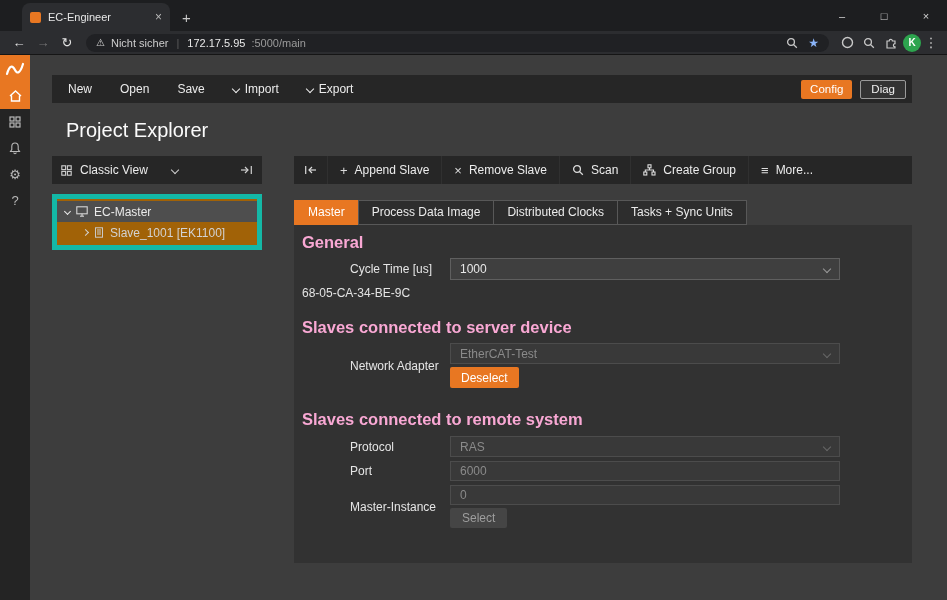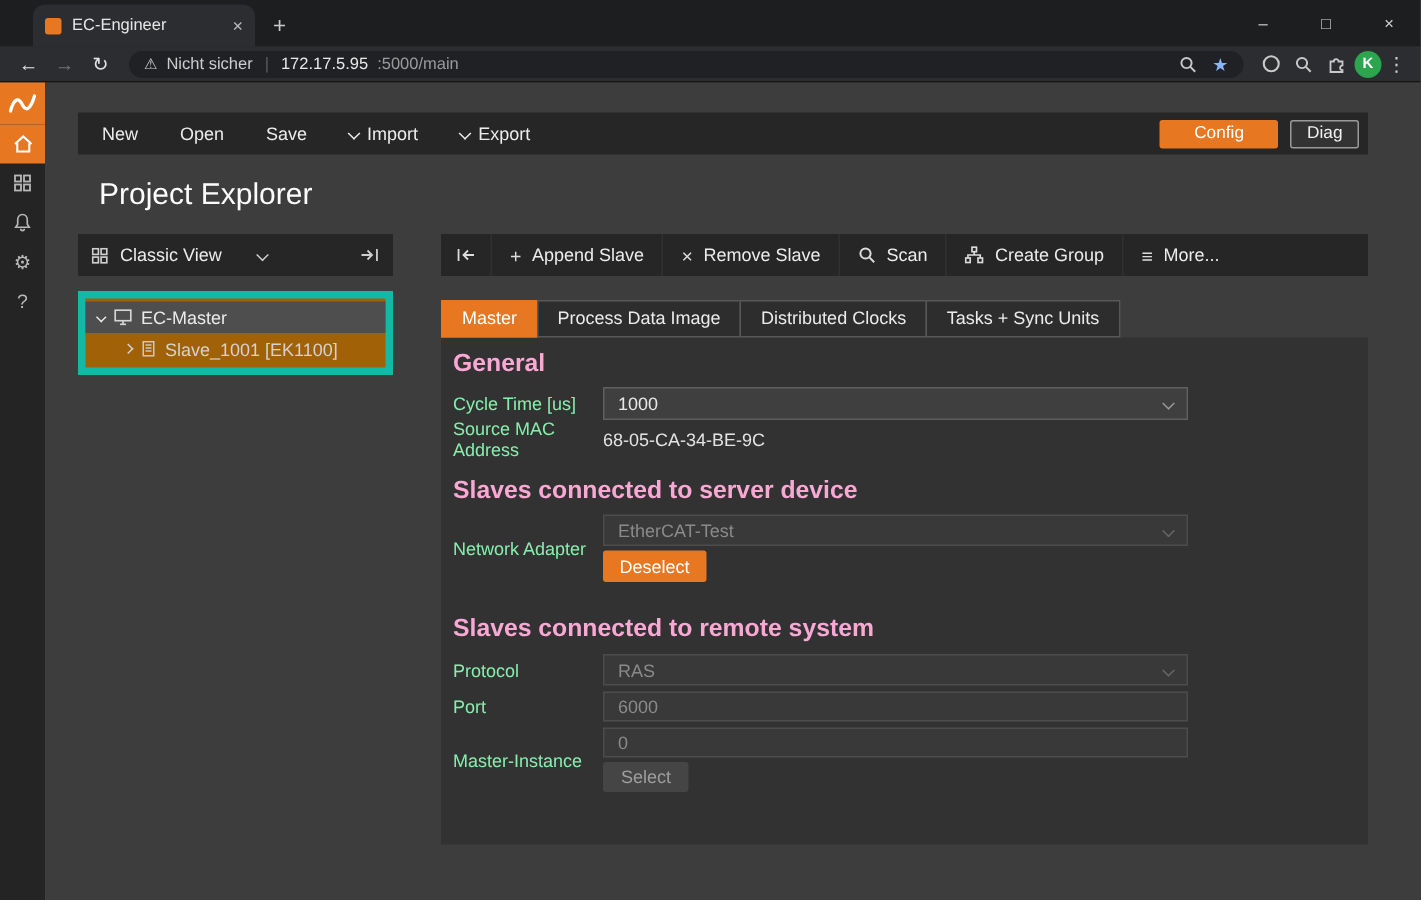--- a/index.html
+++ b/index.html
@@ -39,21 +39,21 @@
   .sidebar { position:absolute; left:0; top:0; bottom:0; width:30px; background:#242424; display:flex; flex-direction:column; align-items:stretch; }
   .side-logo { height:28px; background:var(--accent); display:flex; align-items:center; justify-content:center; }
   .side-item { height:26px; display:flex; align-items:center; justify-content:center; color:#b8b8b8; font-size:13px; }
   .side-item.active { background:var(--accent); color:#fff; }
 
   .main { margin-left:30px; padding:20px 35px 0 22px; }
 
   .app-toolbar { height:28px; background:#262626; display:flex; align-items:center; padding-left:2px; }
   .tbtn { height:28px; display:flex; align-items:center; gap:6px; padding:0 14px; font-size:12px; color:#ececec; cursor:default; }
   .spacer { flex:1; }
-  .btn-config { background:var(--accent); color:#fff; font-size:11.5px; height:19px; padding:0 23px; border-radius:2px;
+  .btn-config { background:var(--accent); color:#fff; font-size:11.5px; height:19px; padding:0 9px; border-radius:2px;
                 display:flex; align-items:center; margin-right:8px; }
   .btn-diag { background:#333; color:#f0f0f0; font-size:11.5px; height:19px; padding:0 10px; border-radius:2px;
               border:1px solid #9a9a9a; display:flex; align-items:center; margin-right:6px; }
 
   .page-title { margin:16px 0 14px 14px; font-size:20px; font-weight:500; color:#fbfbfb; }
 
   .columns { display:flex; gap:32px; }
   .left-col { width:210px; flex:0 0 auto; }
   .right-col { flex:1; }
 
@@ -82,21 +82,21 @@
   .tab-item:first-child { margin-left:0; }
   .tab-item.active { background:var(--accent); border-color:var(--accent); color:#fff; }
 
   .panel { background:#323232; padding:8px 12px 12px 8px; min-height:338px; }
   .sect-h { font-size:16.5px; font-weight:bold; color:#f9a8d4; }
   .sect-h.first { margin-bottom:6px; }
   .sect-h.mid { margin-top:16px; margin-bottom:6px; }
   .sect-h.last { margin-top:22px; margin-bottom:7px; }
 
   .frow { display:flex; align-items:center; margin-bottom:4px; }
-  .lbl { width:100px; flex:0 0 auto; font-size:12px; color:#86efac; }
+  .lbl { width:100px; flex:0 0 auto; font-size:12px; color:#e5e5e5;margin-left:48px; }
   .fieldw { width:390px; }
   .stack { display:flex; flex-direction:column; gap:3px; width:390px; }
 
   .selectbox { height:22px; background:#3f3f3f; border:1px solid #5f5f5f; display:flex; align-items:center; padding:0 9px; font-size:12px; color:#e8e8e8; }
   .selectbox .chv, .inputbox .chv { margin-left:auto; color:#9a9a9a; }
   .selectbox.disabled { background:#393939; border-color:#4c4c4c; color:#8a8a8a; height:21px; }
   .selectbox.disabled .chv { color:#676767; }
   .inputbox { height:20px; background:#393939; border:1px solid #4c4c4c; display:flex; align-items:center; padding:0 9px; font-size:12px; color:#8a8a8a; }
   .val-text { font-size:12px; color:#e3e3e3; }
 
@@ -331,21 +331,20 @@
 
           <div class="frow">
             <span class="lbl">Cycle Time [us]</span>
             <div class="selectbox fieldw">
               <span>1000</span>
               <span class="chv"></span>
             </div>
           </div>
 
           <div class="frow" style="height:18px;">
-            <span class="lbl">Source MAC Address</span>
             <span class="val-text">68-05-CA-34-BE-9C</span>
           </div>
 
           <div class="sect-h mid">Slaves connected to server device</div>
 
           <div class="frow">
             <span class="lbl">Network Adapter</span>
             <div class="stack">
               <div class="selectbox disabled">
                 <span>EtherCAT-Test</span>

